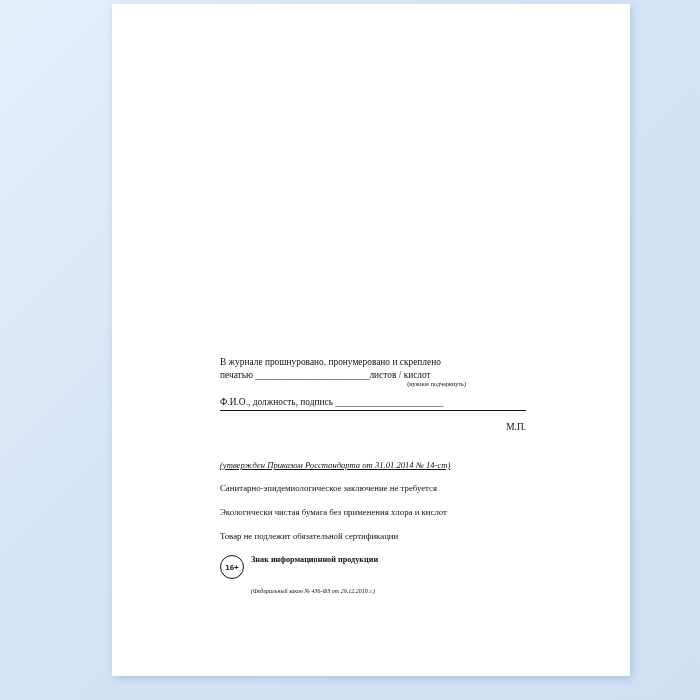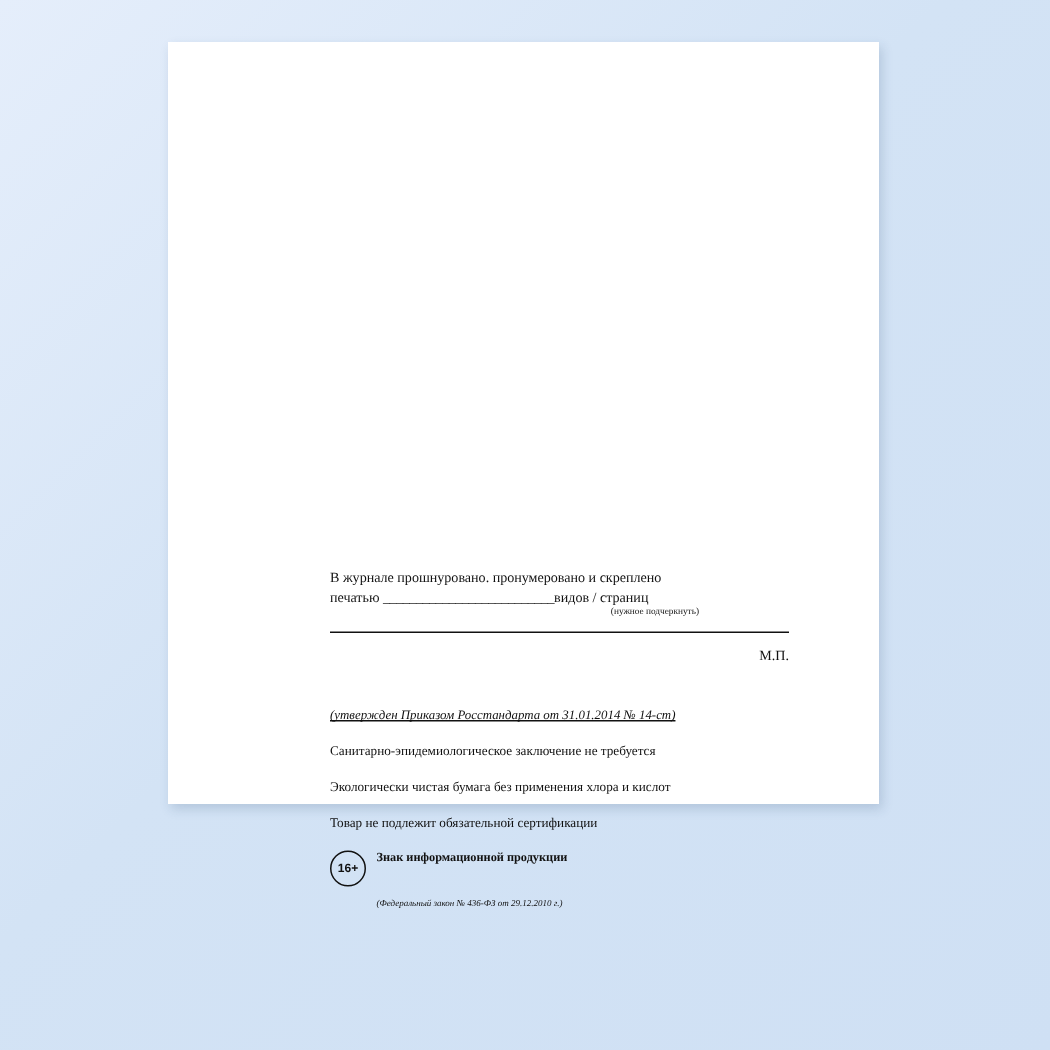--- a/index.html
+++ b/index.html
@@ -15,25 +15,26 @@
   }
   #stage {
     position: relative;
     width: 700px;
     height: 700px;
     background: linear-gradient(135deg, #e5eefb 0%, #d3e3f5 45%, #cfe0f4 100%);
   }
   .page {
     position: absolute;
     left: 112px;
-    top: 28px;
+    top: 4px;
     width: 474px;
-    height: 508px;
+    height: 672px;
     background: #ffffff;
     box-shadow: 2px 3px 7px rgba(40, 70, 110, 0.18);
+    padding-left: 44px;
   }
   .content {
     position: absolute;
     left: 108px;
     top: 352px;
     width: 320px;
     color: #111;
   }
   .line {
     font-size: 9.4px;
@@ -135,25 +136,26 @@
 <body>
 
 <div id="stage">
   <div class="page">
     <div class="content">
 
       <div class="block-top">
         <div class="line row-1">В журнале прошнуровано. пронумеровано и скреплено</div>
 
         <div class="line row-2">
-          <span>печатью </span><span class="dash">__________________________</span><span>видов / страниц</span>
+          <span>печатью </span><span class="dash">__________________________</span><span>листов / кислот</span>
         </div>
         <span class="hint">(нужное подчеркнуть)</span>
 
 
+        <div class="line row-4">Ф.И.О., должность, подпись _______________________</div>
 
         <div class="rule"></div>
 
         <div class="mp">М.П.</div>
       </div>
 
       <div class="para">
         <span class="para italic" style="display:block;margin:0;">(утвержден Приказом Росстандарта от 31.01.2014 № 14-ст)</span>
       </div>
 

